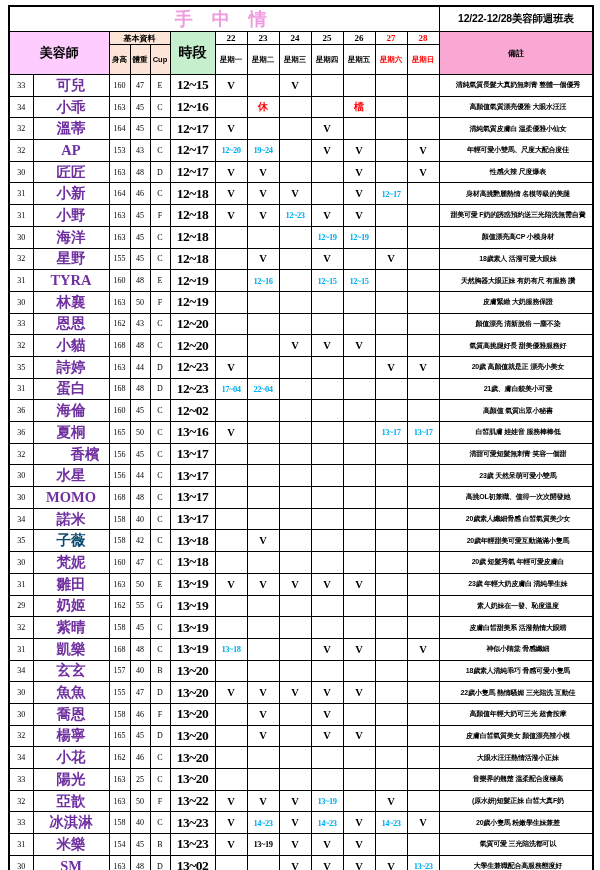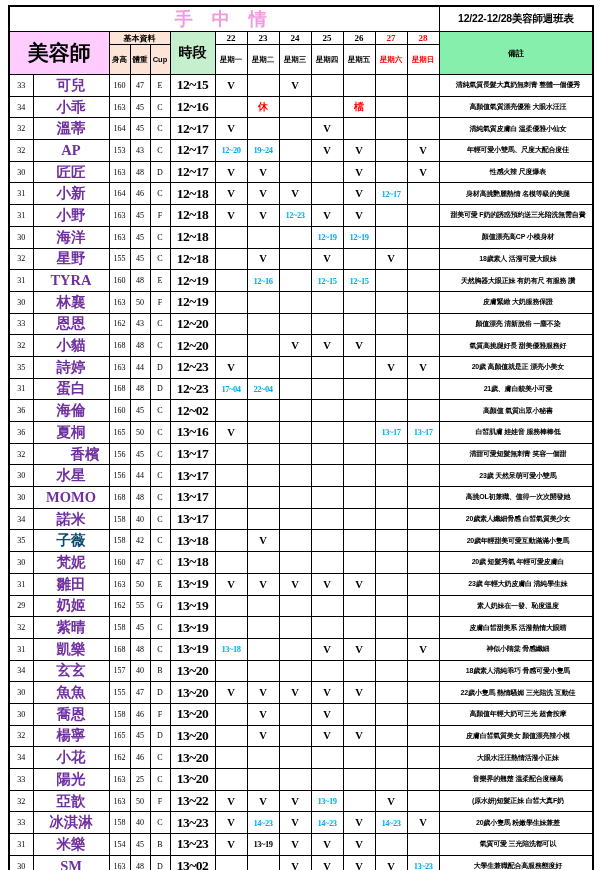--- a/index.html
+++ b/index.html
@@ -11,21 +11,21 @@
   table.sched {
     position:absolute; left:8px; top:5px; width:584px;
     border-collapse:collapse; table-layout:fixed;
     border:2px solid #000;
   }
   table.sched td { border:1px solid #000; text-align:center; vertical-align:middle; overflow:hidden; white-space:nowrap; }
   
   td.title-left { height:25px; font-size:18px; font-weight:bold; letter-spacing:7px; }
   td.title-right { font-size:10.5px; font-weight:bold; color:#000; letter-spacing:-0.2px; }
   
-  td.h-beaut { font-size:21px; font-weight:bold; }
+  td.h-beaut { font-size:13px; font-weight:bold; }
   td.h-basic { height:13px; font-size:8px; font-weight:bold; }
   td.h-sub   { height:30px; font-size:7.5px; font-weight:bold; }
   td.h-time  { font-size:14px; font-weight:bold; }
   td.h-remark{ font-size:8px; font-weight:bold; }
   td.h-daynum  { height:13px; font-size:9px; font-weight:bold; font-family:"Liberation Serif", serif; }
   td.h-dayname { height:14px; font-size:7.5px; font-weight:bold; }
   .red-text { color:#FF0000; }
   
   tr.data-row td { height:21.7px; }
   td.c-age   { font-size:8px; font-family:"Liberation Serif", serif; }
@@ -69,21 +69,21 @@
         <td class="h-beaut" colspan="2" rowspan="2" id="hd-beaut" style="background: rgb(255, 204, 255);">美容師</td>
         <td class="h-basic" colspan="3" id="hd-basic" style="background: rgb(252, 228, 214);">基本資料</td>
         <td class="h-time" rowspan="2" id="hd-time" style="background: rgb(198, 239, 206);">時段</td>
         <td class="h-daynum" id="d-num-0">22</td>
         <td class="h-daynum" id="d-num-1">23</td>
         <td class="h-daynum" id="d-num-2">24</td>
         <td class="h-daynum" id="d-num-3">25</td>
         <td class="h-daynum" id="d-num-4">26</td>
         <td class="h-daynum red-text" id="d-num-5">27</td>
         <td class="h-daynum red-text" id="d-num-6">28</td>
-        <td class="h-remark" rowspan="2" id="hd-remark" style="background: #86efac;">備註</td>
+        <td class="h-remark" rowspan="2" id="hd-remark" style="background: #f9a8d4;">備註</td>
       </tr>
       <tr>
         <td class="h-sub" id="hd-height" style="background: rgb(252, 228, 214);">身高</td>
         <td class="h-sub" id="hd-weight" style="background: rgb(252, 228, 214);">體重</td>
         <td class="h-sub" id="hd-cup" style="background: rgb(252, 228, 214);">Cup</td>
         <td class="h-dayname">星期一</td>
         <td class="h-dayname">星期二</td>
         <td class="h-dayname">星期三</td>
         <td class="h-dayname">星期四</td>
         <td class="h-dayname">星期五</td>

